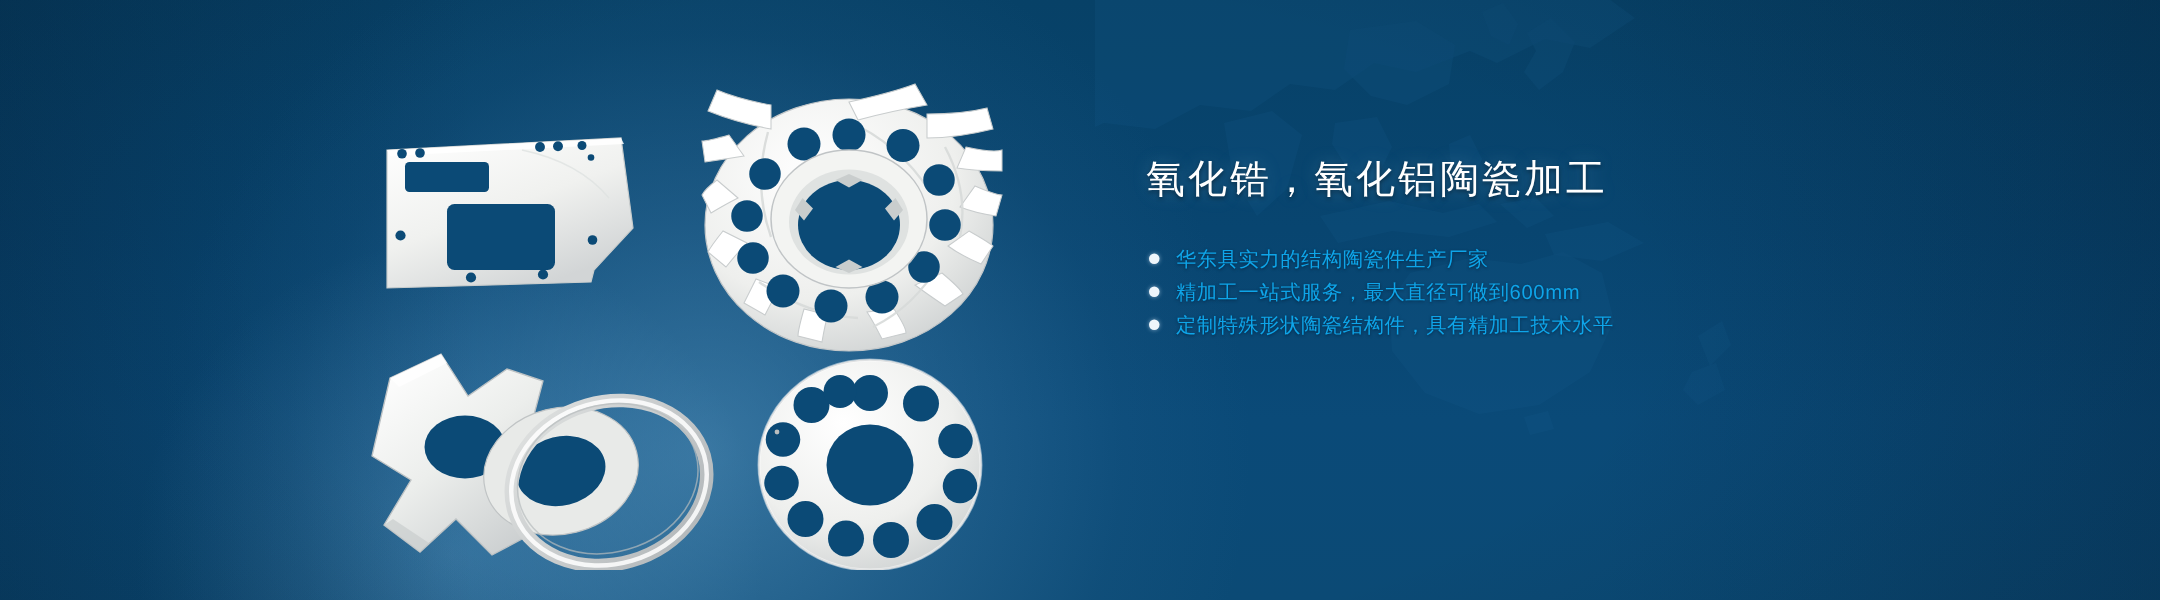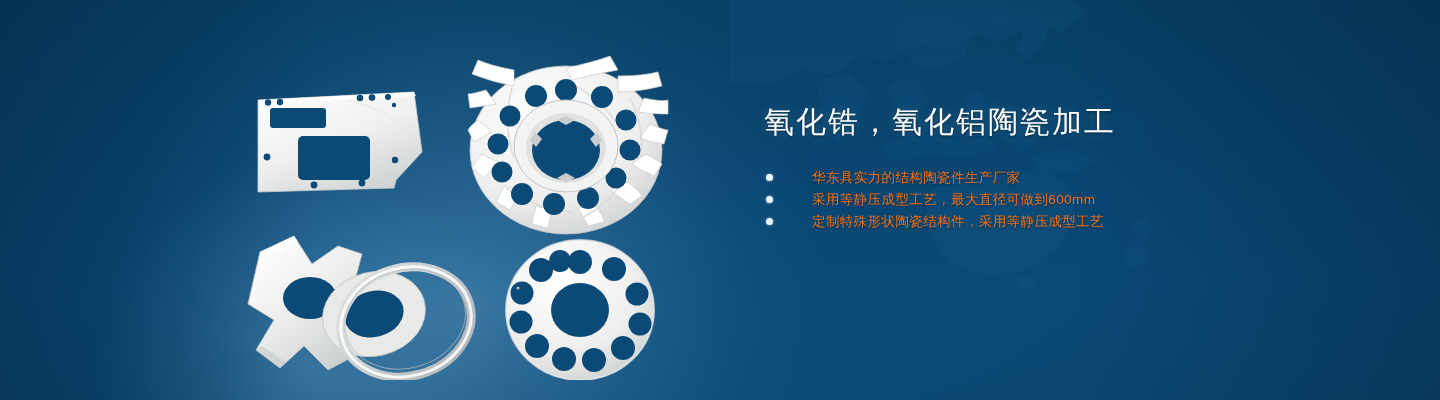--- a/index.html
+++ b/index.html
@@ -45,21 +45,21 @@
   }
   .products svg{display:block;width:100%;height:100%;}
 
   
   .copy{
     position:absolute;left:764px;top:104px;
     width:620px;
   }
   .headline{
     margin:0;
-    font-size:30px;
+    font-size:26px;
     font-weight:400;
     letter-spacing:2px;
     color:#ffffff;
     text-shadow:0 1px 3px rgba(0,0,0,.45), 0 0 12px rgba(150,200,235,.28);
     line-height:1.2;
     white-space:nowrap;
   }
   .bullets{
     list-style:none;
     margin:30px 0 0 2px;
@@ -74,25 +74,24 @@
   .bullet-dot{
     flex:0 0 auto;
     width:7px;height:7px;
     border-radius:50%;
     background:#eef5fb;
     box-shadow:0 0 3px rgba(200,225,245,.6);
     margin-right:11px;
   }
   .bullet-text{
     font-size:13.5px;
-    color:#f97316;
+    color:#0ea5e9;
     letter-spacing:.4px;
     text-shadow:0 1px 2px rgba(0,10,25,.5);
     white-space:nowrap;
-    margin-left:28px;
   }
 </style>
 </head>
 <body>
 
 <div class="banner">
 
   <div class="bg-base"></div>
   <div class="bg-glow"></div>
 
@@ -282,22 +281,22 @@
   <div class="copy">
     <h1 class="headline">氧化锆，氧化铝陶瓷加工</h1>
 
     <ul class="bullets">
       <li class="bullet">
         <span class="bullet-dot"></span>
         <span class="bullet-text">华东具实力的结构陶瓷件生产厂家</span>
       </li>
       <li class="bullet">
         <span class="bullet-dot"></span>
-        <span class="bullet-text">采用等静压成型工艺，最大直径可做到600mm</span>
+        <span class="bullet-text">精加工一站式服务，最大直径可做到600mm</span>
       </li>
       <li class="bullet">
         <span class="bullet-dot"></span>
-        <span class="bullet-text">定制特殊形状陶瓷结构件，采用等静压成型工艺</span>
+        <span class="bullet-text">定制特殊形状陶瓷结构件，具有精加工技术水平</span>
       </li>
     </ul>
   </div>
 
 </div>
 
 </body></html>

